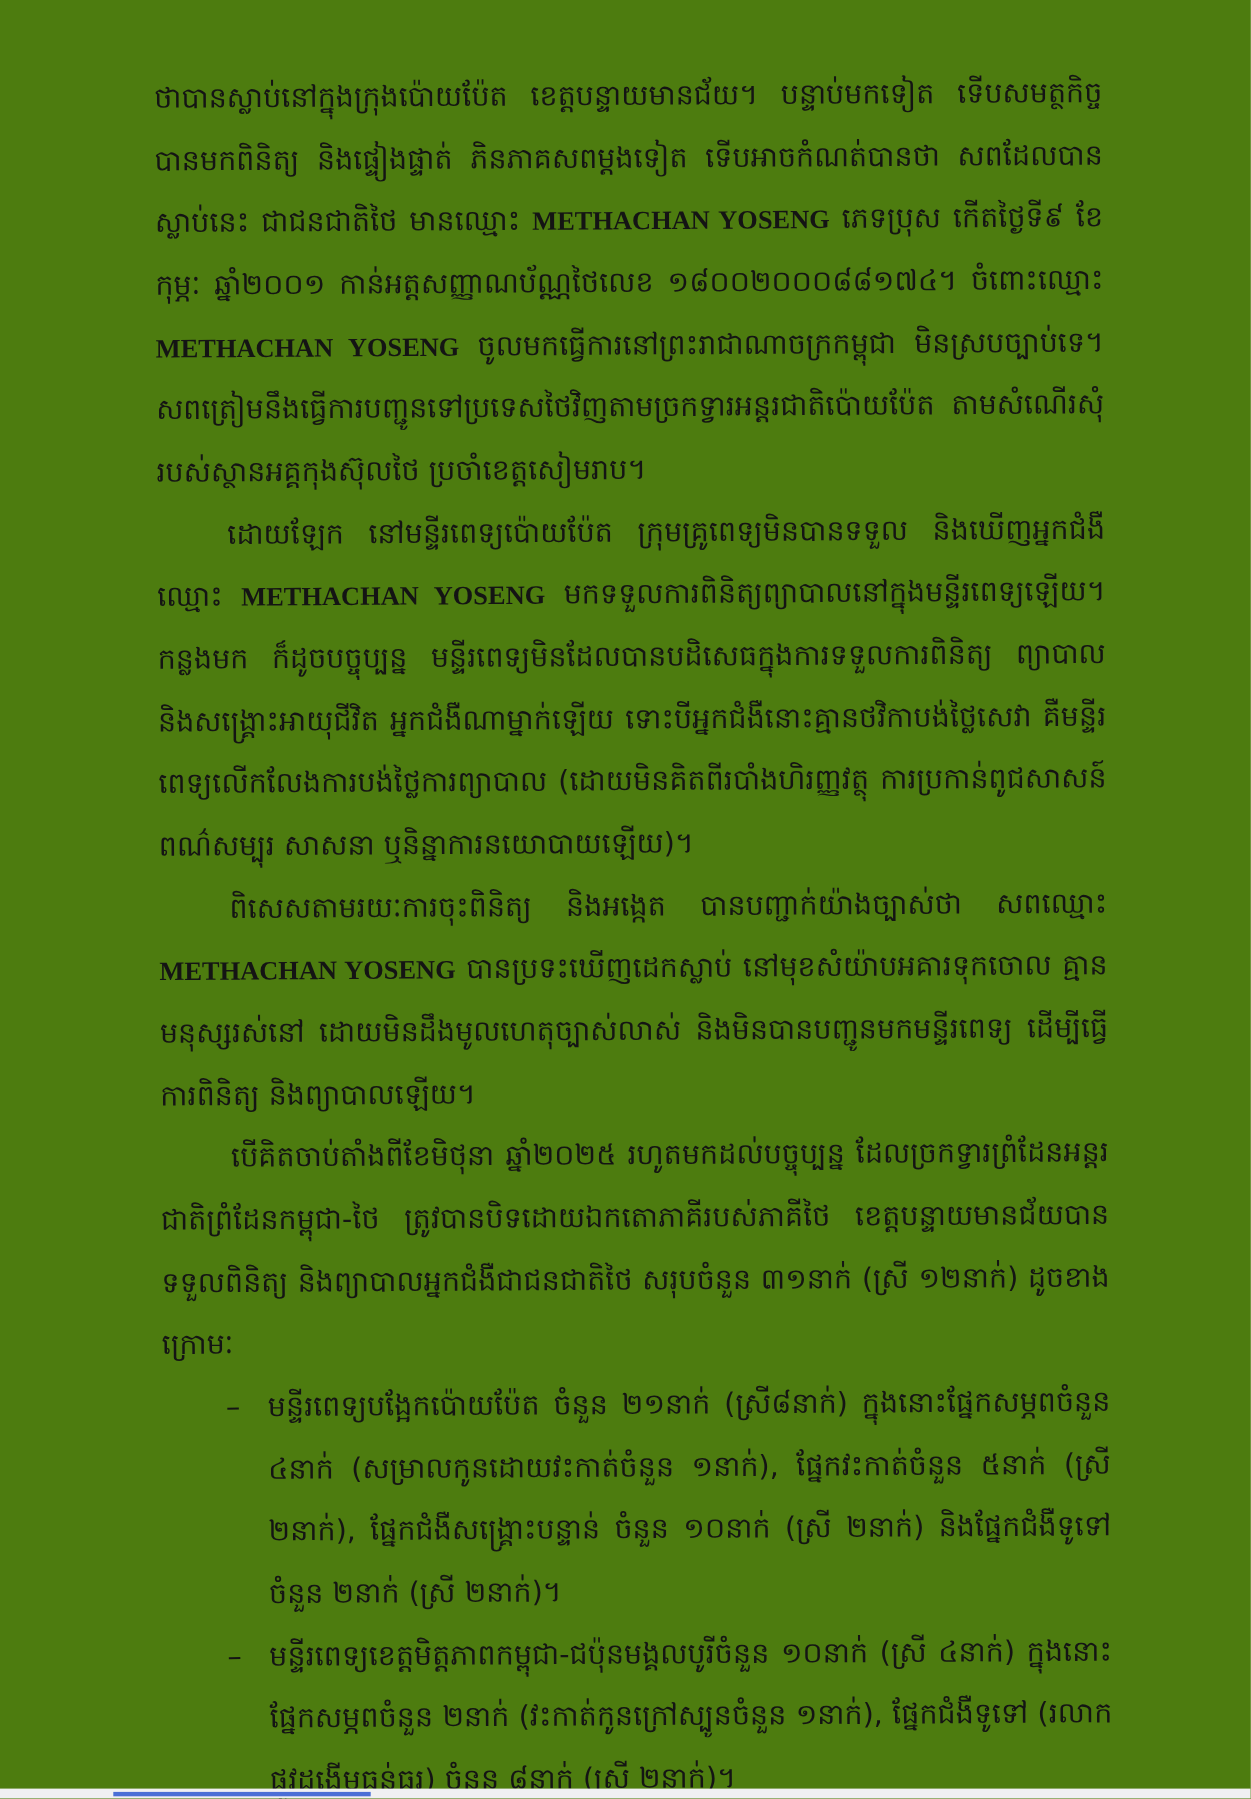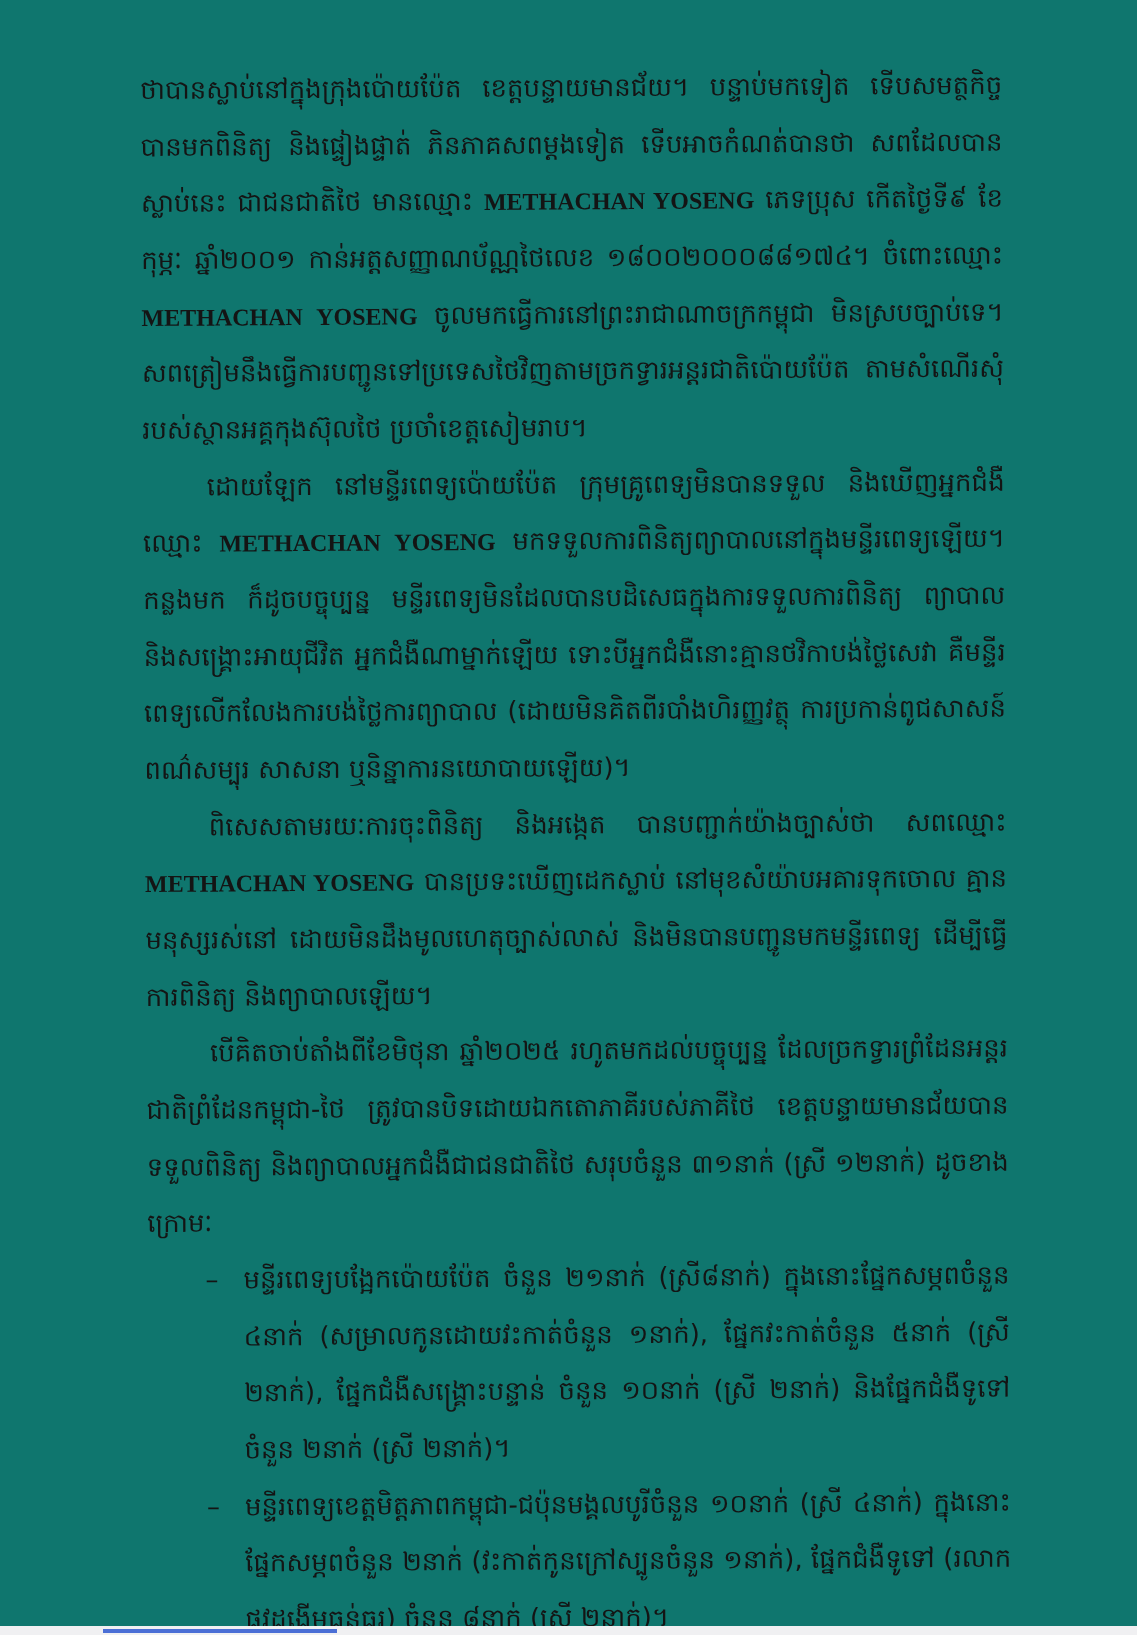--- a/index.html
+++ b/index.html
@@ -1,21 +1,21 @@
 <!DOCTYPE html>
 <html><head>
 <meta charset="utf-8">
 <style>
   html,body{margin:0;padding:0;}
   body{background:#ffffff;}
   .page{
     position:relative;
     width:1137px;
     height:1635px;
-    background:#0f766e;
+    background:#4d7c0f;
     overflow:hidden;
     font-family:"DejaVu Sans", sans-serif;
   }
   .content{
     position:absolute;
     left:140px;
     top:62px;
     width:862px;
     color:#141414;
     font-size:26px;

